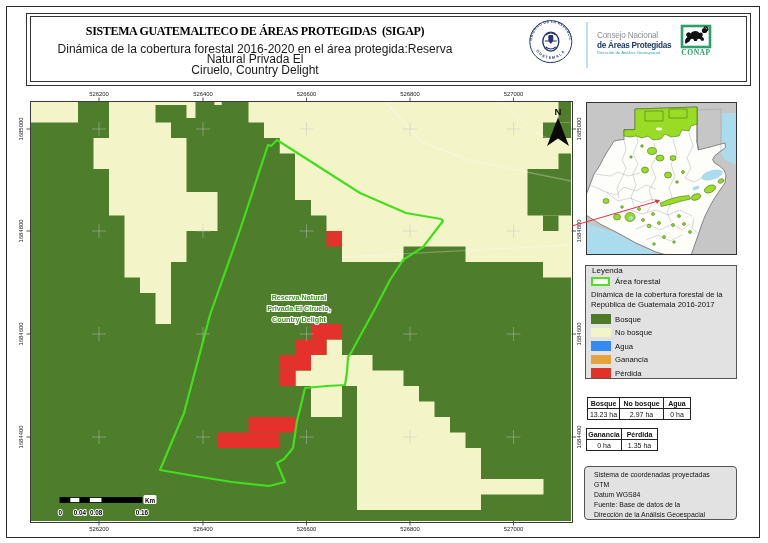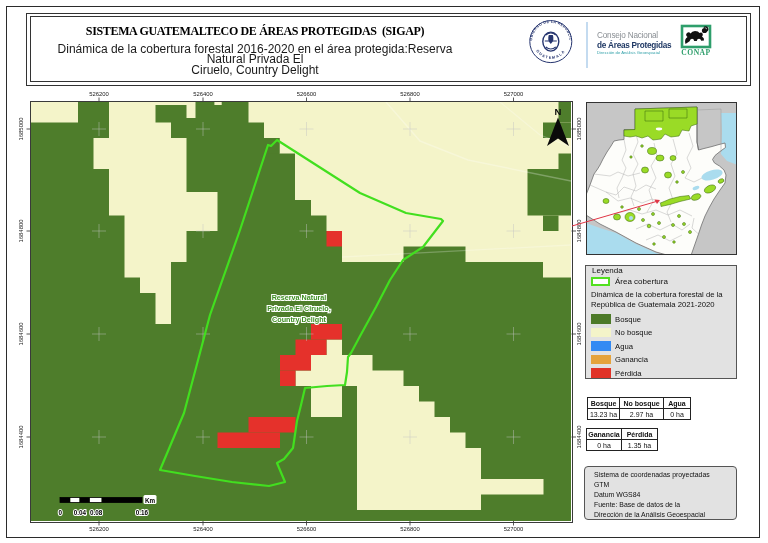--- a/index.html
+++ b/index.html
@@ -242,23 +242,23 @@
 <svg class="abs" style="left:566px;top:192px;" width="105" height="42" viewBox="0 0 105 42">
 <line x1="6" y1="34" x2="92" y2="9" stroke="#e03545" stroke-width="1"></line>
 <path d="M94,8 L88.5,7.5 L91,12 Z" fill="#e03545"></path>
 </svg>
 
 <div class="abs" style="left:585px;top:265px;width:150px;height:112px;background:#e2e2e2;border:1px solid #555;"></div>
 
 <div class="abs" style="left:592px;top:266px;font-size:8px;color:#111;">Leyenda</div>
 
 <div class="abs" style="left:591px;top:277px;width:15px;height:5px;background:#fff;border:2.2px solid #52e01f;"></div>
-<div class="abs" style="left:615px;top:277px;font-size:8px;color:#111;">Área cobertura</div>
-
-<div class="abs" style="left:591px;top:290px;width:142px;font-size:7.7px;color:#111;line-height:10px;">Dinámica de la cobertura forestal de la República de Guatemala 2021-2020</div>
+<div class="abs" style="left:615px;top:277px;font-size:8px;color:#111;">Área forestal</div>
+
+<div class="abs" style="left:591px;top:290px;width:142px;font-size:7.7px;color:#111;line-height:10px;">Dinámica de la cobertura forestal de la República de Guatemala 2016-2017</div>
 
 <div class="abs" style="left:591px;top:314px;width:20px;height:9.5px;background:#4d7a28;"></div>
 <div class="abs" style="left:615px;top:314.5px;font-size:7.7px;color:#111;">Bosque</div>
 
 <div class="abs" style="left:591px;top:327.5px;width:20px;height:9.5px;background:#f4f4c9;"></div>
 <div class="abs" style="left:615px;top:328px;font-size:7.7px;color:#111;">No bosque</div>
 
 <div class="abs" style="left:591px;top:341px;width:20px;height:9.5px;background:#338af3;"></div>
 <div class="abs" style="left:615px;top:341.5px;font-size:7.7px;color:#111;">Agua</div>
 

